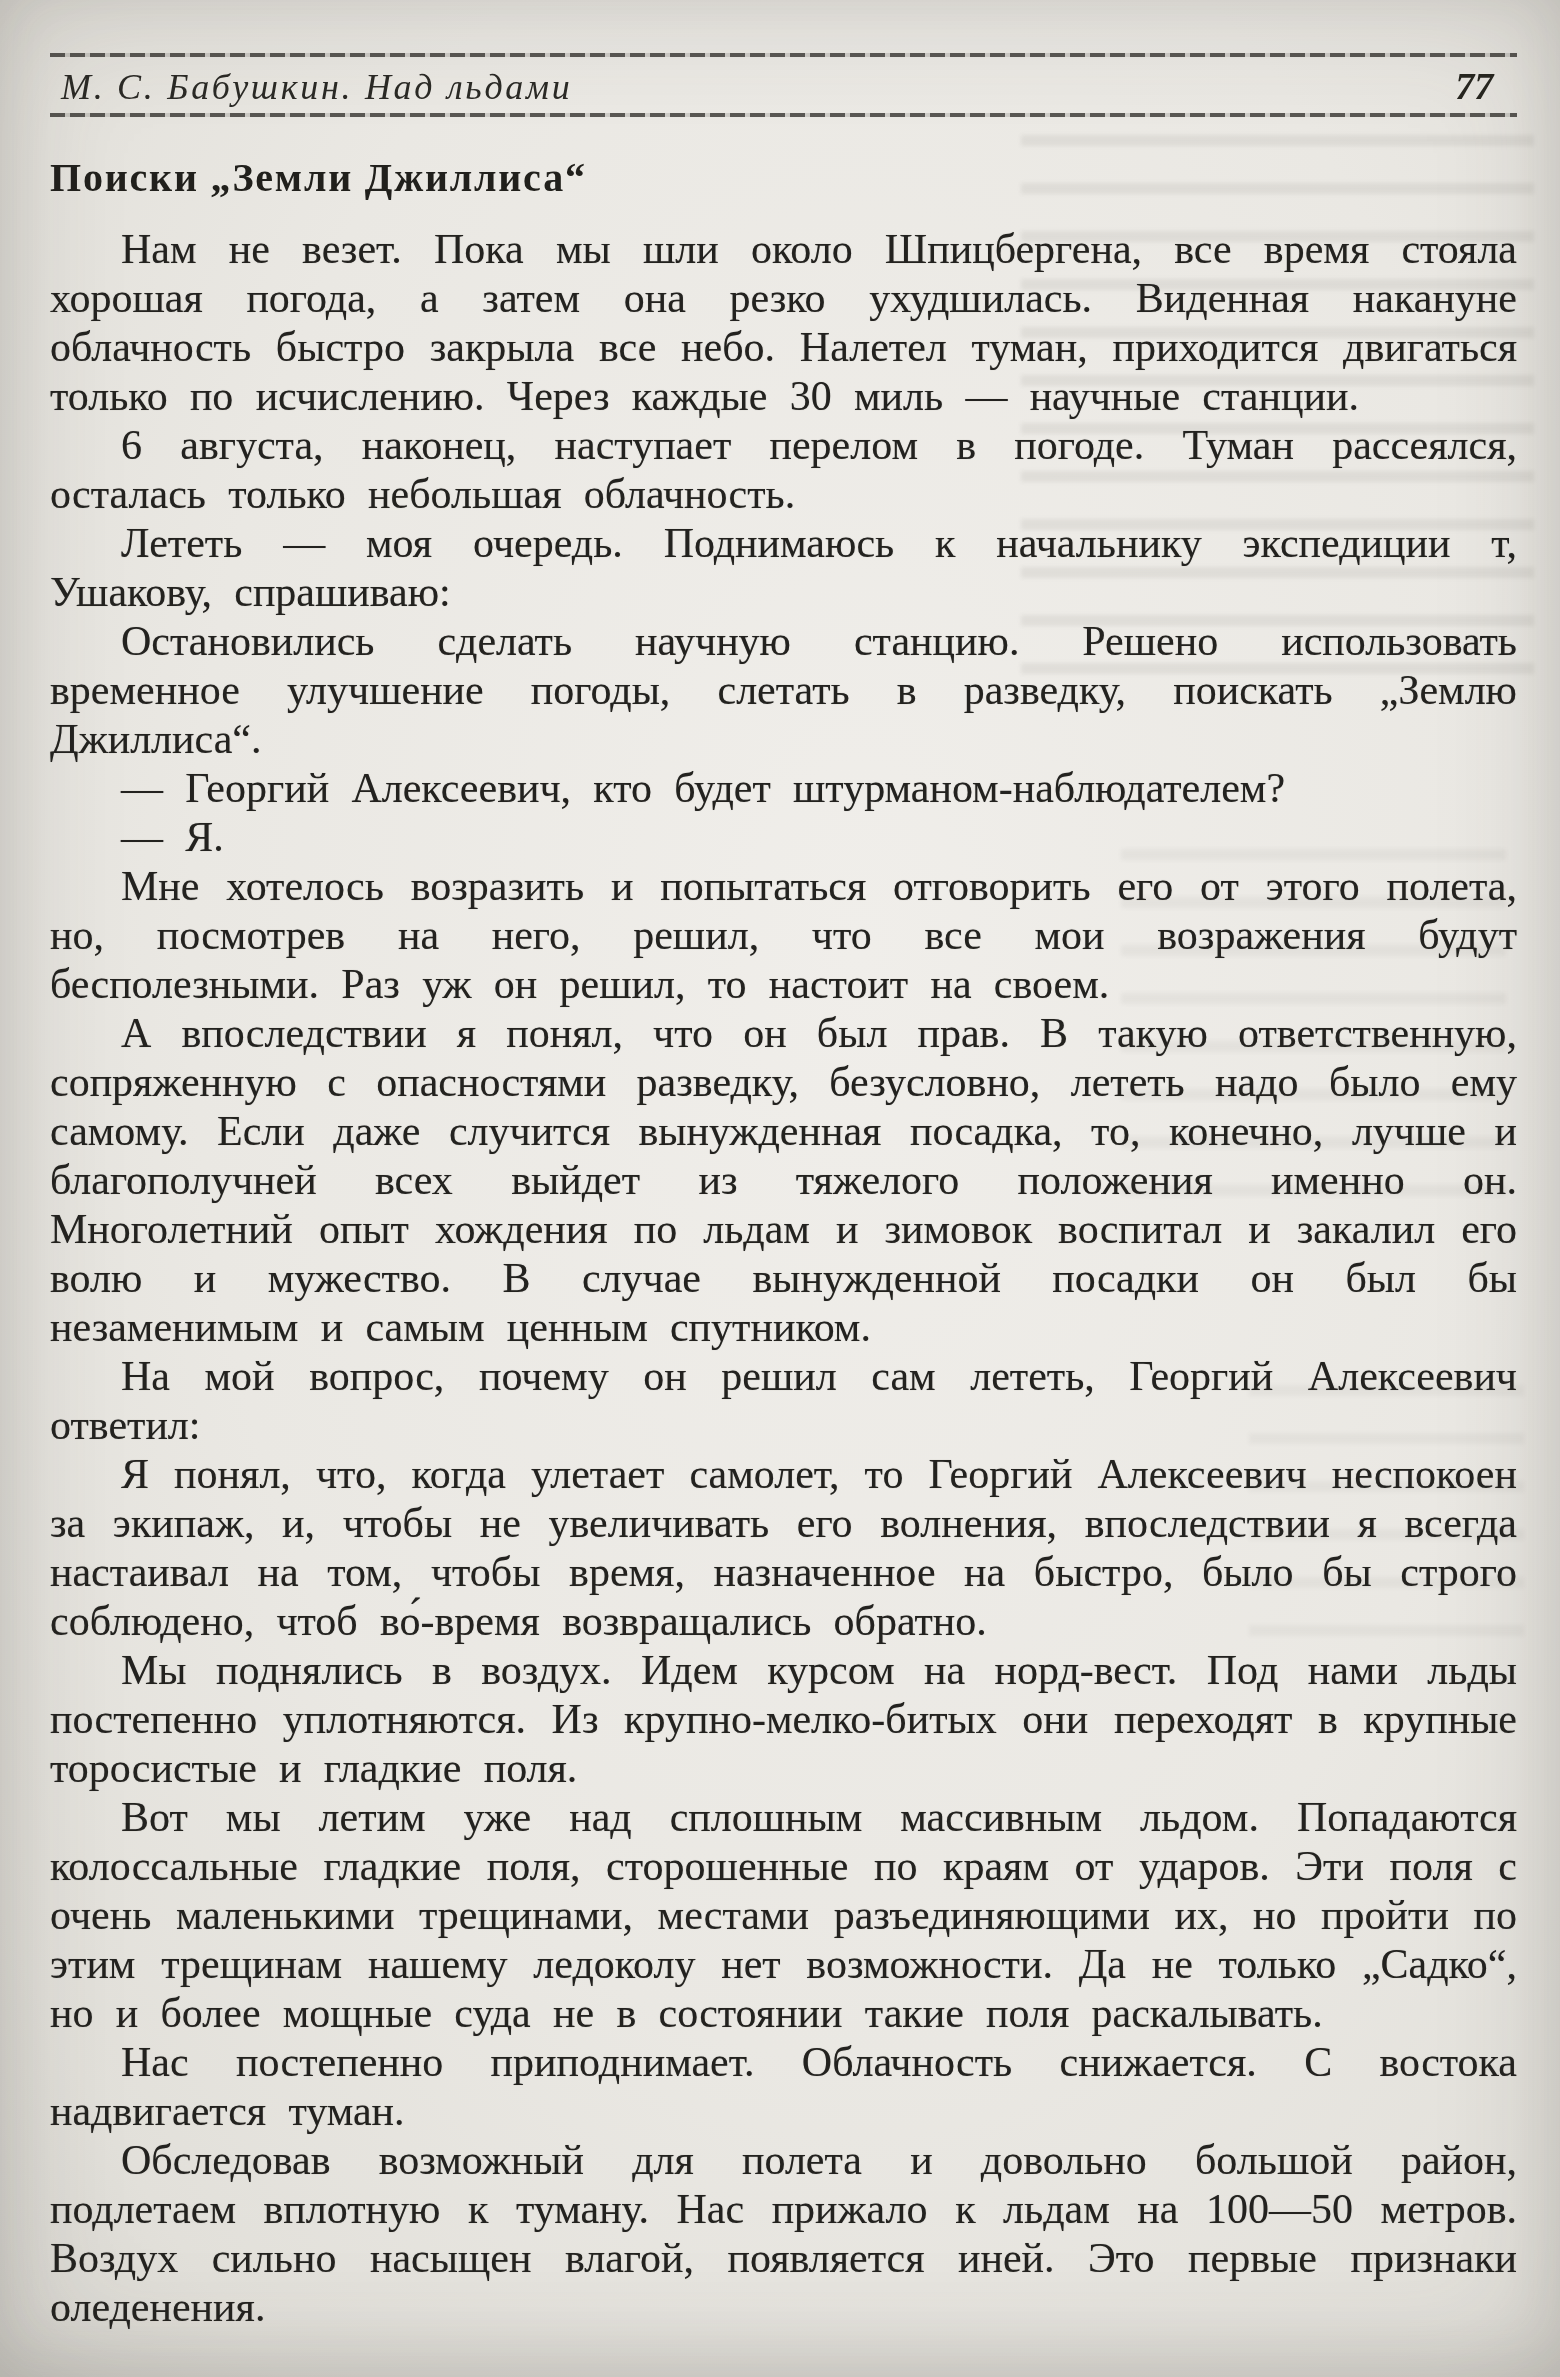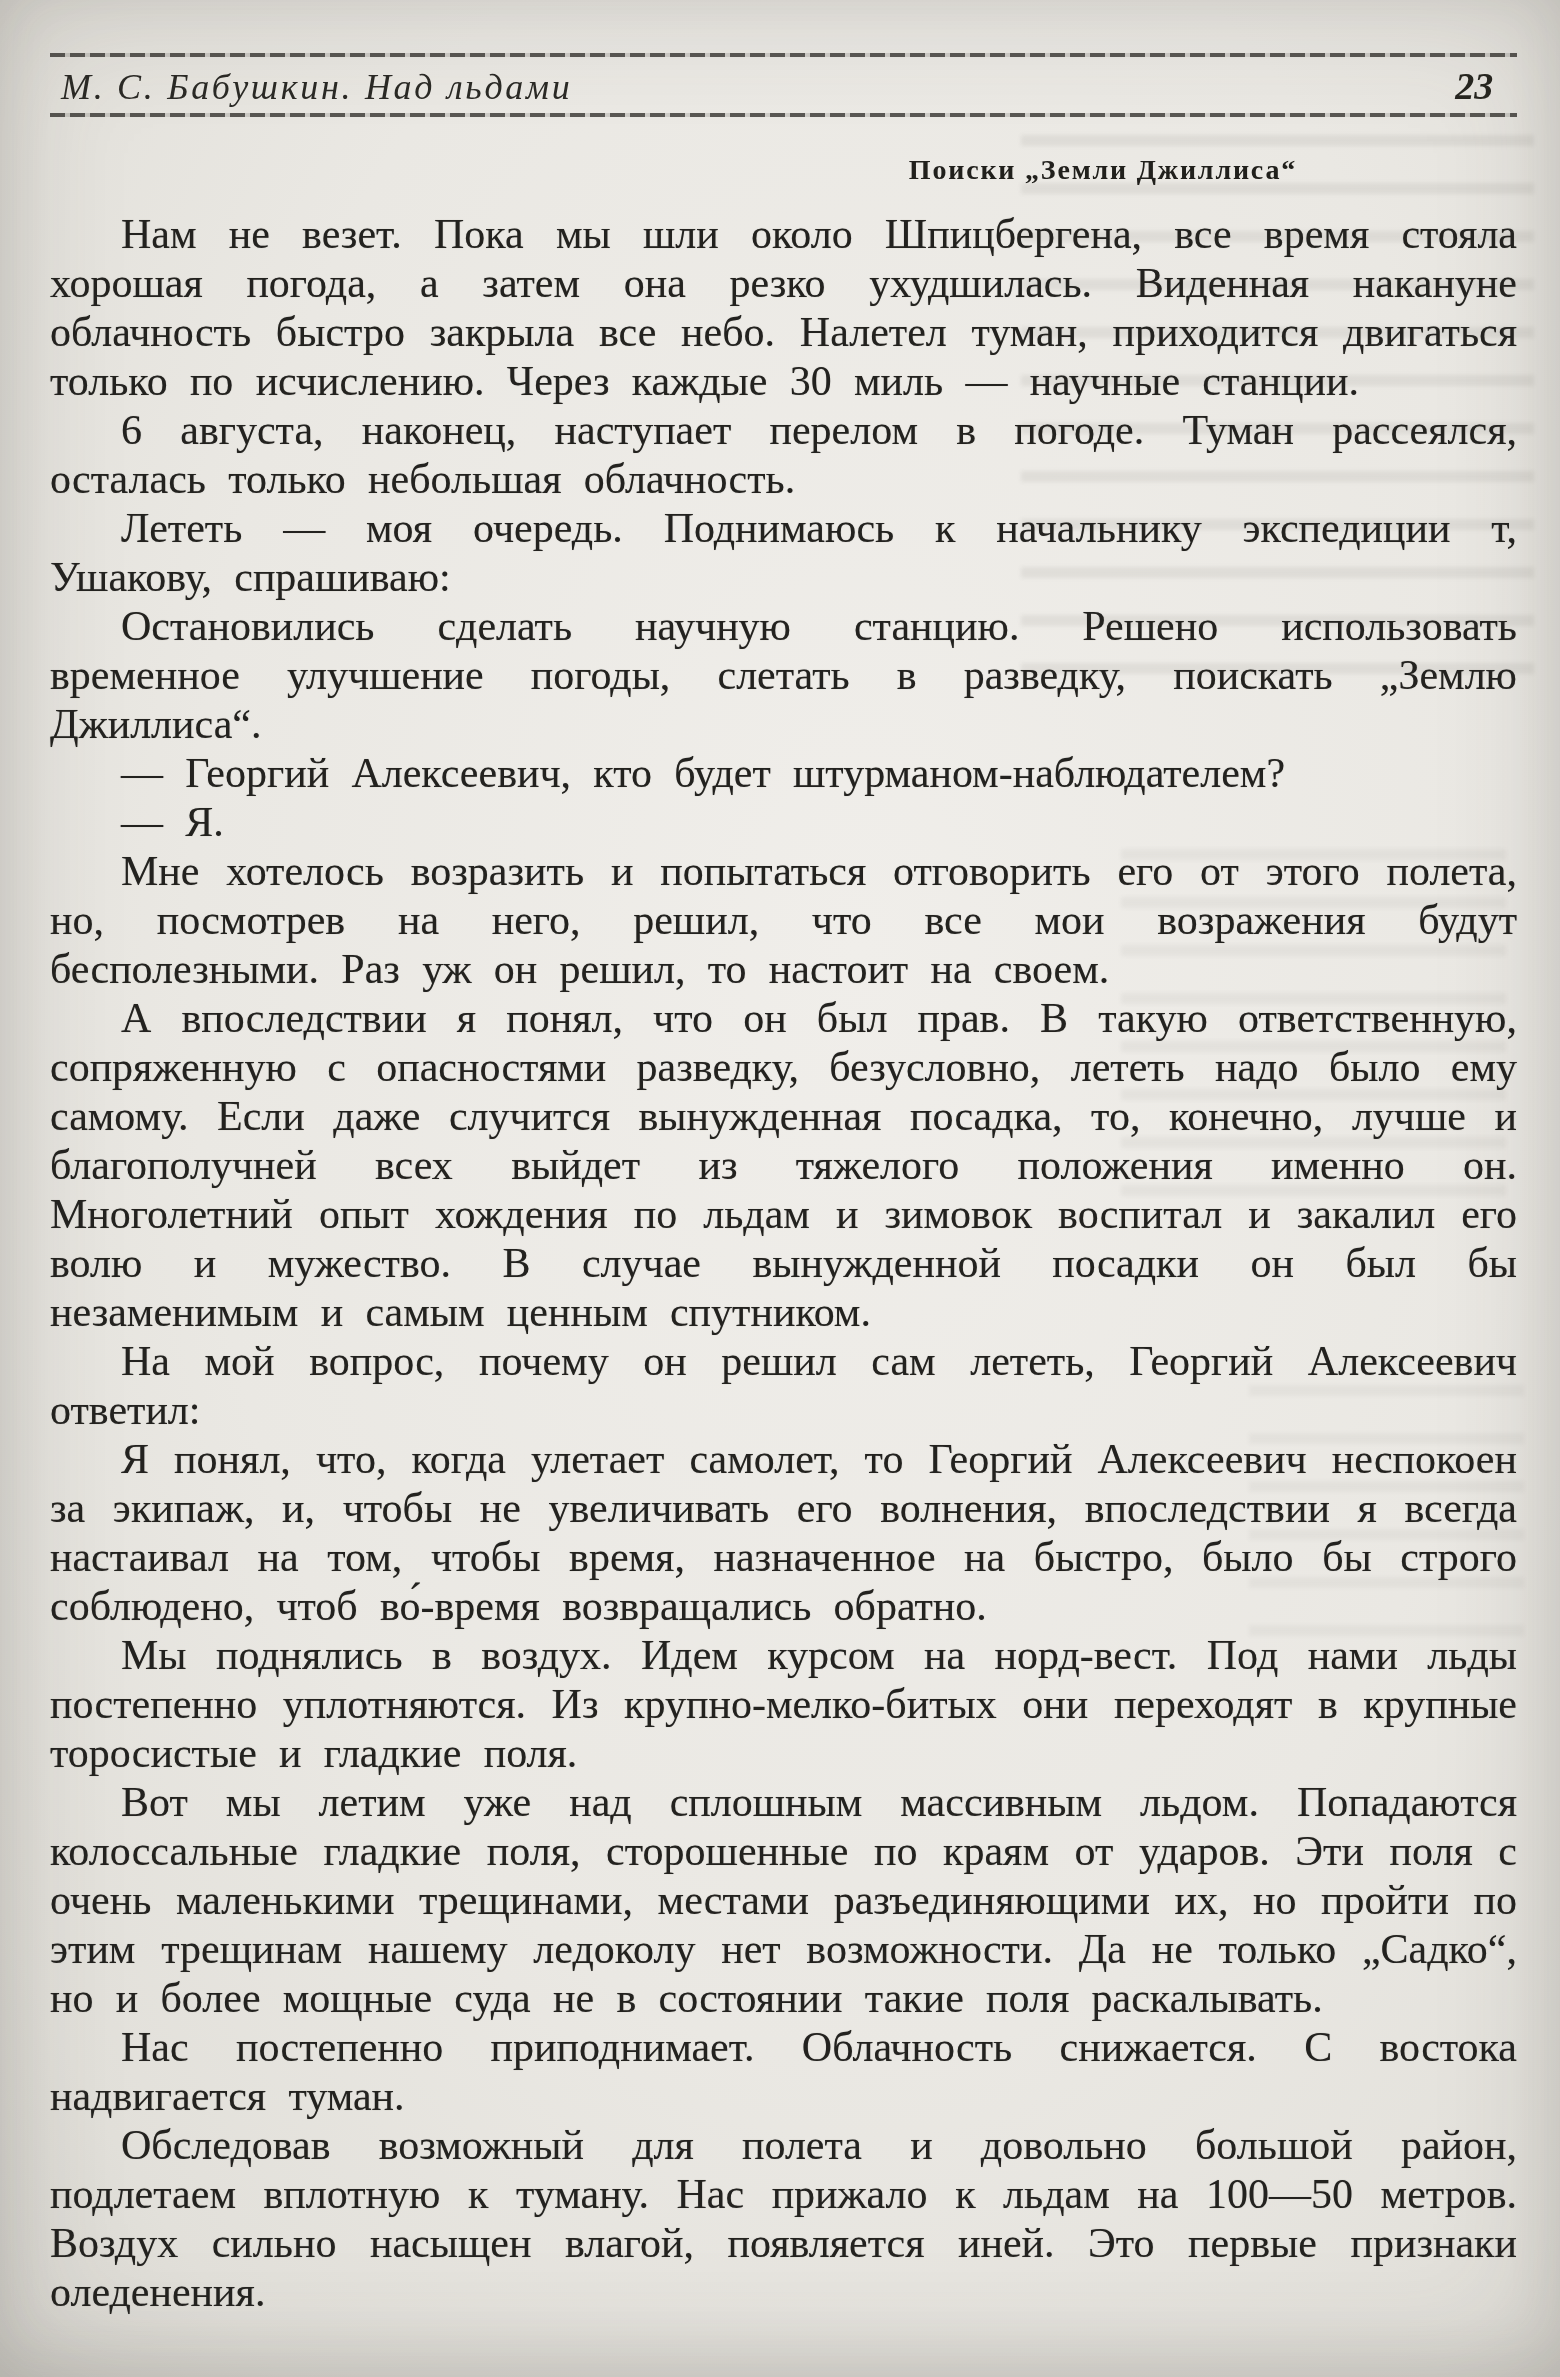--- a/index.html
+++ b/index.html
@@ -70,23 +70,23 @@
     padding-right: 18.3px;
   }
 
   .article {
     position: absolute;
     left: 50px;
     right: 44px;
     top: 154px;
   }
   .article-title {
-    text-align: right;
+    text-align: left;
     font-weight: bold;
-    font-size: 28px;
+    font-size: 40px;
     letter-spacing: 1.8px;
     margin: 0 220px 24px 0;
     color: #21201c;
   }
   .body-text p.para {
     margin: 0;
     text-indent: 71px;
     text-align: justify;
     font-size: 42px;
     line-height: 49px;
@@ -101,21 +101,21 @@
 <div class="page">
 
   <div class="bleed b1"></div>
   <div class="bleed b2"></div>
   <div class="bleed b3"></div>
 
   <div class="running-head">
     <div class="rule top"></div>
     <div class="head-row">
       <span class="head-title">М. С. Бабушкин. Над льдами</span>
-      <span class="head-page">23</span>
+      <span class="head-page">77</span>
     </div>
     <div class="rule bottom"></div>
   </div>
 
   <div class="article">
     <h1 class="article-title">Поиски „Земли Джиллиса“</h1>
     <div class="body-text">
         <p class="para">Нам не везет. Пока мы шли около Шпицбергена, все время стояла хорошая погода, а затем она резко ухудшилась. Виденная накануне облачность быстро закрыла все небо. Налетел туман, приходится двигаться только по исчислению. Через каждые 30 миль — научные станции.</p>
         <p class="para">6 августа, наконец, наступает перелом в погоде. Туман рассеялся, осталась только небольшая облачность.</p>
         <p class="para">Лететь — моя очередь. Поднимаюсь к начальнику экспедиции т, Ушакову, спрашиваю:</p>

